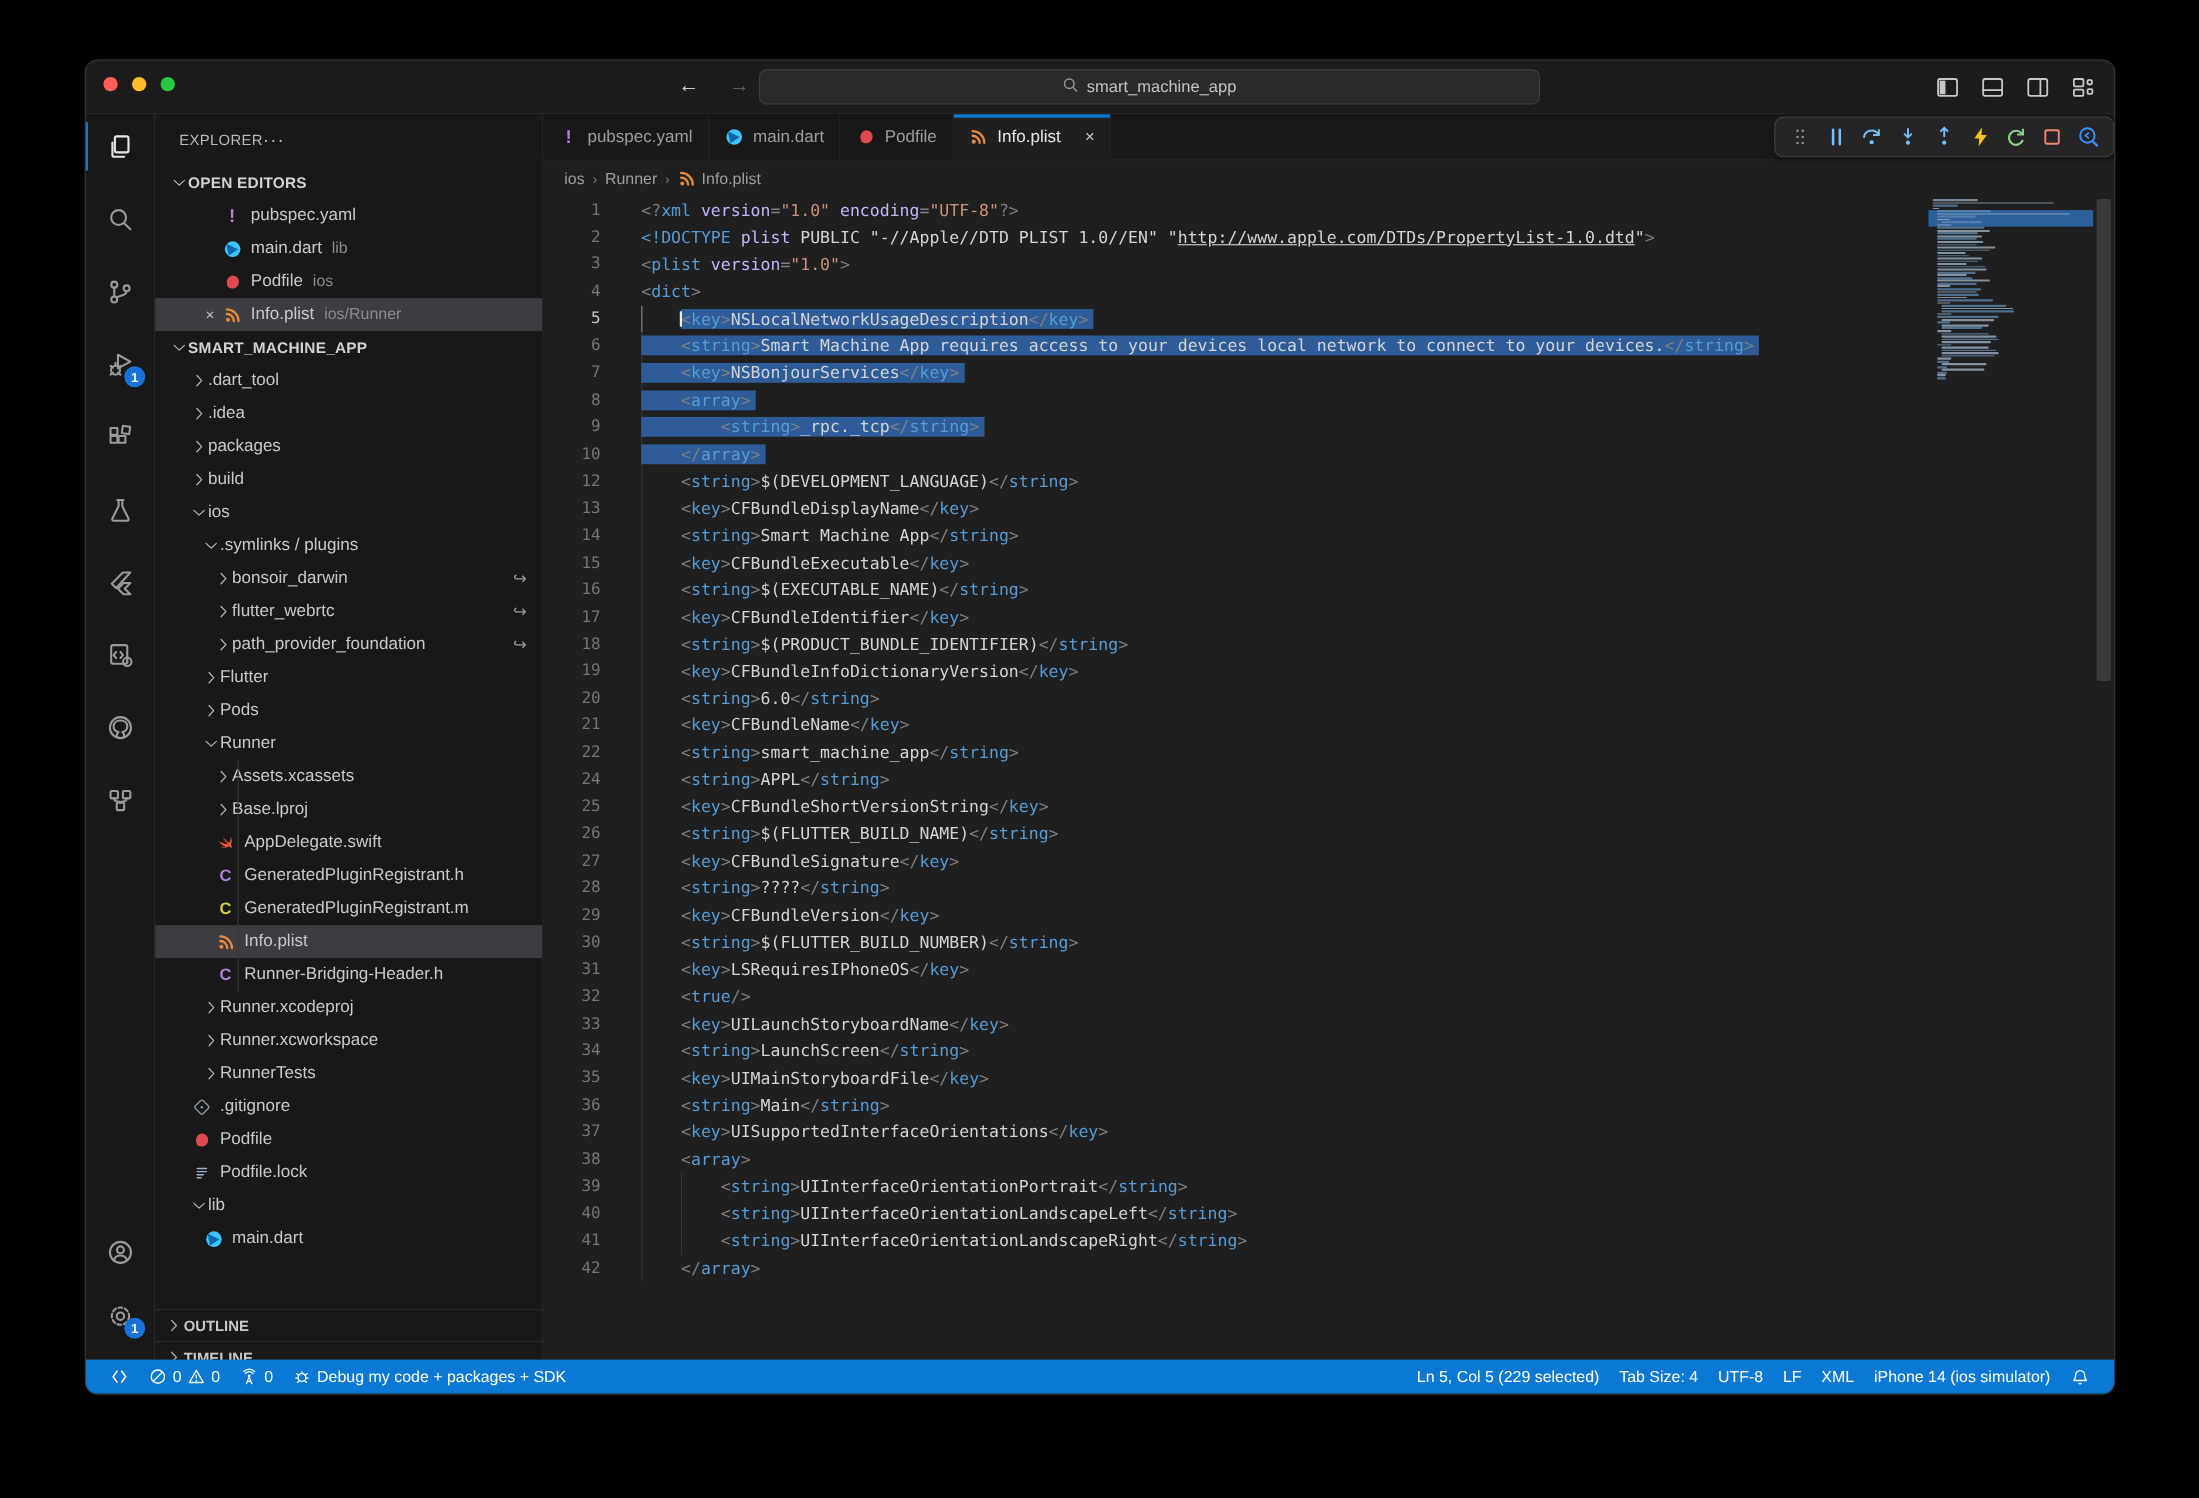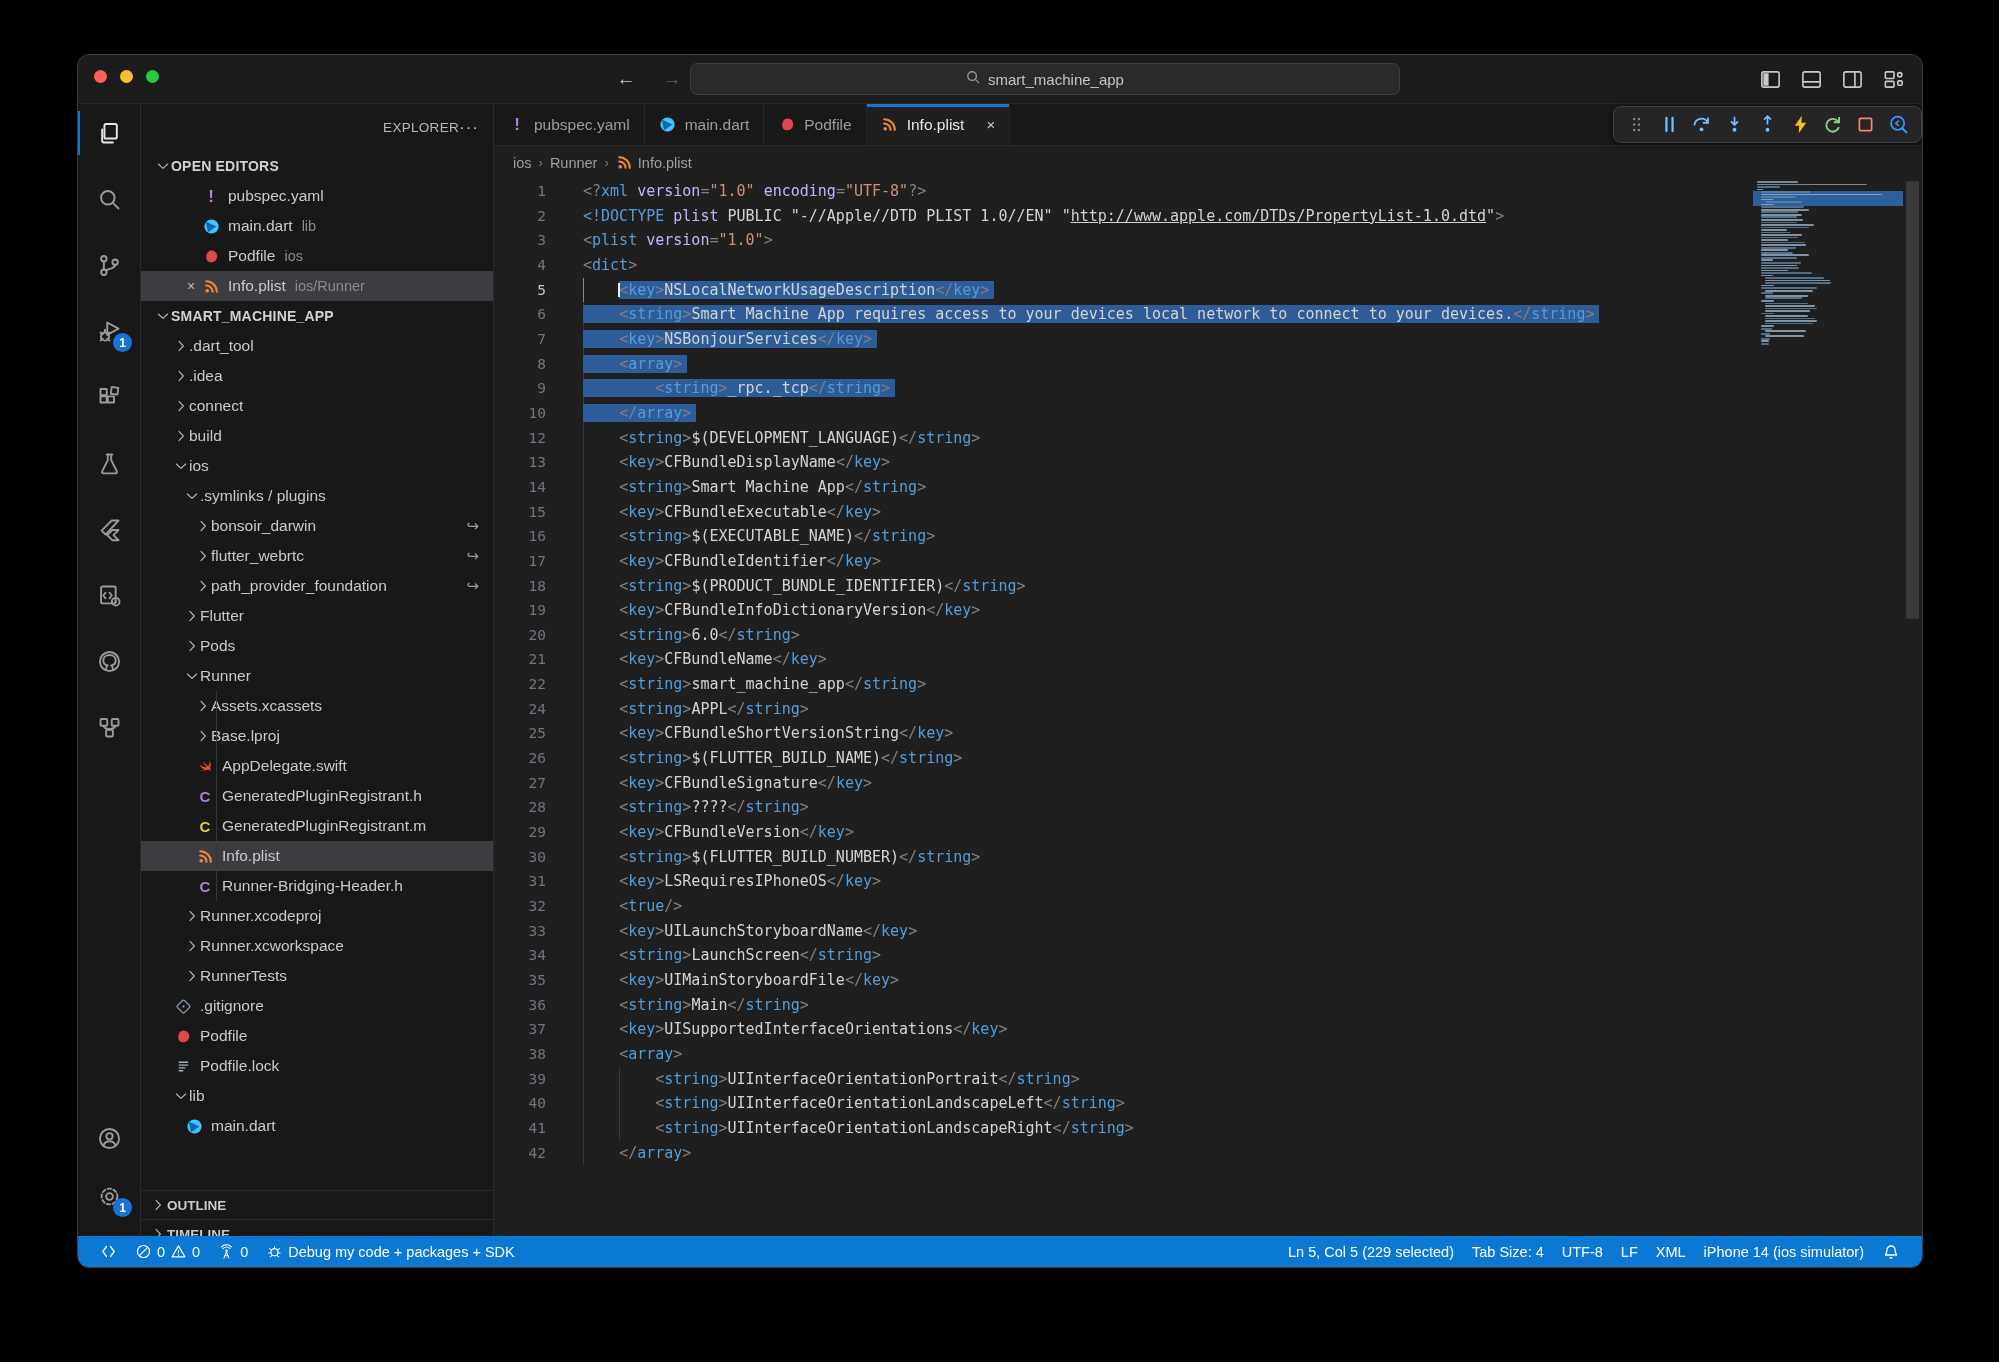--- a/index.html
+++ b/index.html
@@ -27,21 +27,21 @@
   .ab-item{width:48px;height:48px;margin-bottom:18px;display:flex;align-items:center;justify-content:center;
     position:relative;color:#9a9a9a;}
   .ab-item.active{color:#e7e7e7;}
   .ab-item.active::before{content:"";position:absolute;left:-8px;top:2px;width:2.5px;height:44px;background:#0a7bd6;}
   .ab-bottom{position:absolute;bottom:8px;display:flex;flex-direction:column;align-items:center;}
   .badge{position:absolute;right:1px;bottom:3px;min-width:19px;height:19px;border-radius:10px;background:#1873d9;
     color:#fff;font-size:12px;font-weight:bold;display:flex;align-items:center;justify-content:center;padding:0 4px;box-sizing:border-box;}
   
   .sidebar{width:353px;background:#181818;border-right:1px solid #2b2b2b;box-sizing:border-box;
     color:#bfc3c7;font-size:15.5px;position:relative;overflow:hidden;}
-  .sb-title{height:47px;display:flex;align-items:center;justify-content:flex-end;
+  .sb-title{height:47px;display:flex;align-items:center;justify-content:flex-start;
     padding:0 14px 0 22px;font-size:13.5px;color:#b9b9b9;letter-spacing:.3px;}
   .sb-title .dots{color:#bdbdbd;font-size:17px;letter-spacing:1px;}
   .row{height:30px;display:flex;align-items:center;position:relative;box-sizing:border-box;white-space:nowrap;}
   .row.selected{background:#3c3c41;}
   .row .chev{width:16px;display:flex;justify-content:center;color:#b6b6b6;flex:none;}
   .row .ficon{width:20px;display:flex;justify-content:center;align-items:center;flex:none;margin-right:7px;}
   .row .lbl{color:#c7cacd;overflow:hidden;text-overflow:ellipsis;}
   .row .detail{color:#8a8d90;margin-left:9px;font-size:14.5px;}
   .row .symarrow{position:absolute;right:14px;color:#9a9a9a;font-size:15px;}
   .sec-head{font-weight:bold;color:#c9c9c9;font-size:14px;}
@@ -351,21 +351,21 @@
    <span class="lbl">.idea</span>
    </div>
           <div class="row" style="padding-left:32px">
 
    <span class="chev">
               <svg width="16" height="16" viewBox="0 0 24 24" fill="none">
                 <path d="M9 5 L15.5 12 L9 19" stroke="currentColor" stroke-width="1.7" fill="none" stroke-linecap="round" stroke-linejoin="round"></path>
               </svg>
             </span>
 
-   <span class="lbl">connect</span>
+   <span class="lbl">packages</span>
    </div>
           <div class="row" style="padding-left:32px">
 
    <span class="chev">
               <svg width="16" height="16" viewBox="0 0 24 24" fill="none">
                 <path d="M9 5 L15.5 12 L9 19" stroke="currentColor" stroke-width="1.7" fill="none" stroke-linecap="round" stroke-linejoin="round"></path>
               </svg>
             </span>
 
    <span class="lbl">build</span>

